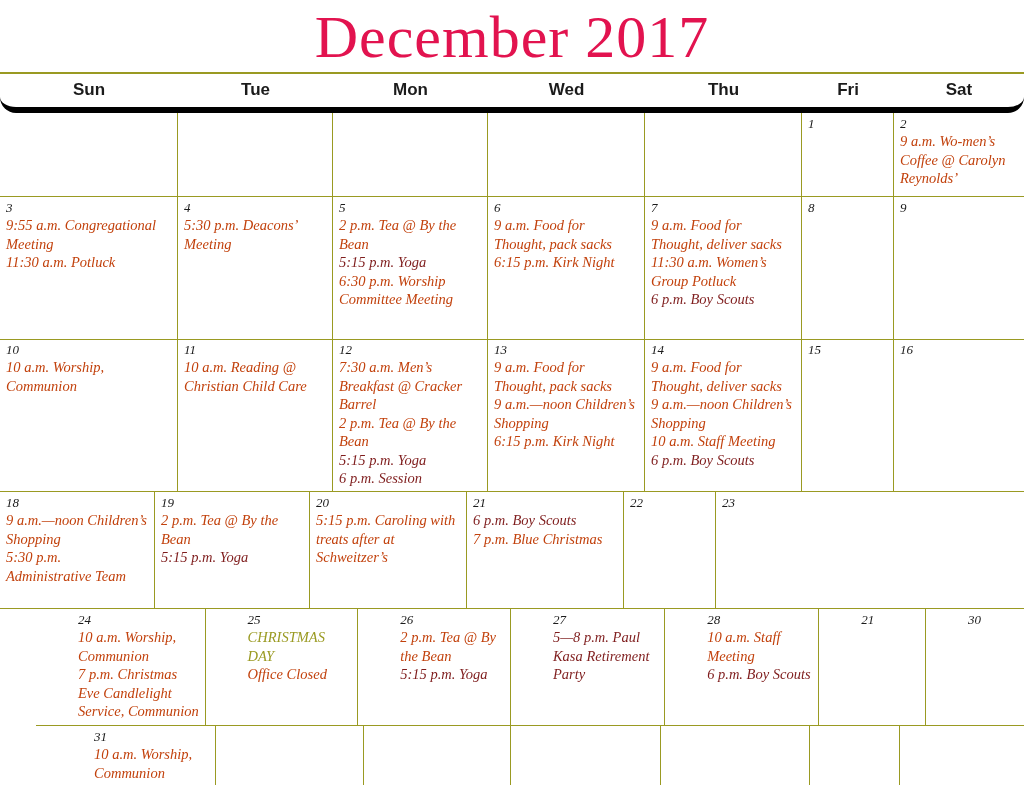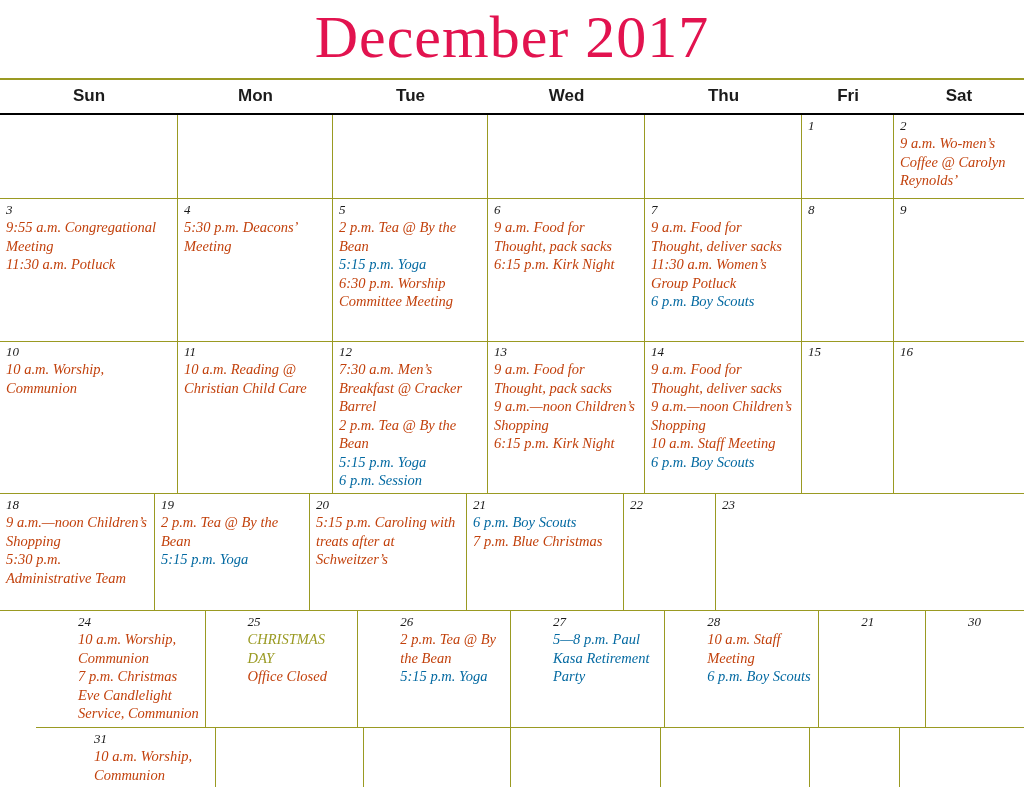--- a/index.html
+++ b/index.html
@@ -19,31 +19,32 @@
   }
   .cal-title {
     text-align: center;
     font-family: "Liberation Serif", serif;
     font-size: 60px;
     line-height: 66px;
     color: #e2134f;
     font-weight: normal;
     letter-spacing: 1px;
     padding-top: 4px;
-    padding-bottom: 8px;
+    padding-bottom: 2px;
   }
   .title-rule {
     border-top: 2px solid #9a9a22;
     margin: 0;
     height: 0;
   }
   .dow-row {
     display: flex;
     width: 1024px;
-    border-bottom: 2px solid #000000;
+    border-bottom: 6px solid #000000;
+    border-radius: 16px;
   }
   .dow {
     font-family: "Liberation Sans", sans-serif;
     font-weight: bold;
     font-size: 17px;
     color: #1b1b1b;
     text-align: center;
     padding: 6px 0 7px 0;
   }
   .grid {
@@ -73,21 +74,21 @@
     margin-bottom: 1px;
   }
   .events {
     font-family: "Liberation Serif", serif;
     font-style: italic;
     font-size: 14.5px;
     line-height: 18.5px;
   }
   .ev { display: block; }
   .ev.pink { color: #c2410c; }
-  .ev.dark { color: #0369a1; }
+  .ev.dark { color: #7f1d1d; }
   .ev.olive { color: #9a9a22; }
   
   .c0 { width: 178px; }
   .c1 { width: 155px; }
   .c2 { width: 155px; }
   .c3 { width: 157px; }
   .c4 { width: 157px; }
   .c5 { width: 92px; }
   .c6 { width: 130px; }
   
@@ -101,22 +102,22 @@
 </head>
 <body>
 
 <div id="calendar">
 
   <div class="cal-title">December 2017</div>
   <div class="title-rule"></div>
 
   <div class="dow-row">
     <div class="dow c0">Sun</div>
+    <div class="dow c2">Tue</div>
     <div class="dow c1">Mon</div>
-    <div class="dow c2">Tue</div>
     <div class="dow c3">Wed</div>
     <div class="dow c4">Thu</div>
     <div class="dow c5">Fri</div>
     <div class="dow c6">Sat</div>
   </div>
 
   <div class="grid" id="grid">
       <div class="week r0">
         <div class="cell c0 r0">
           <div class="daynum"></div>

